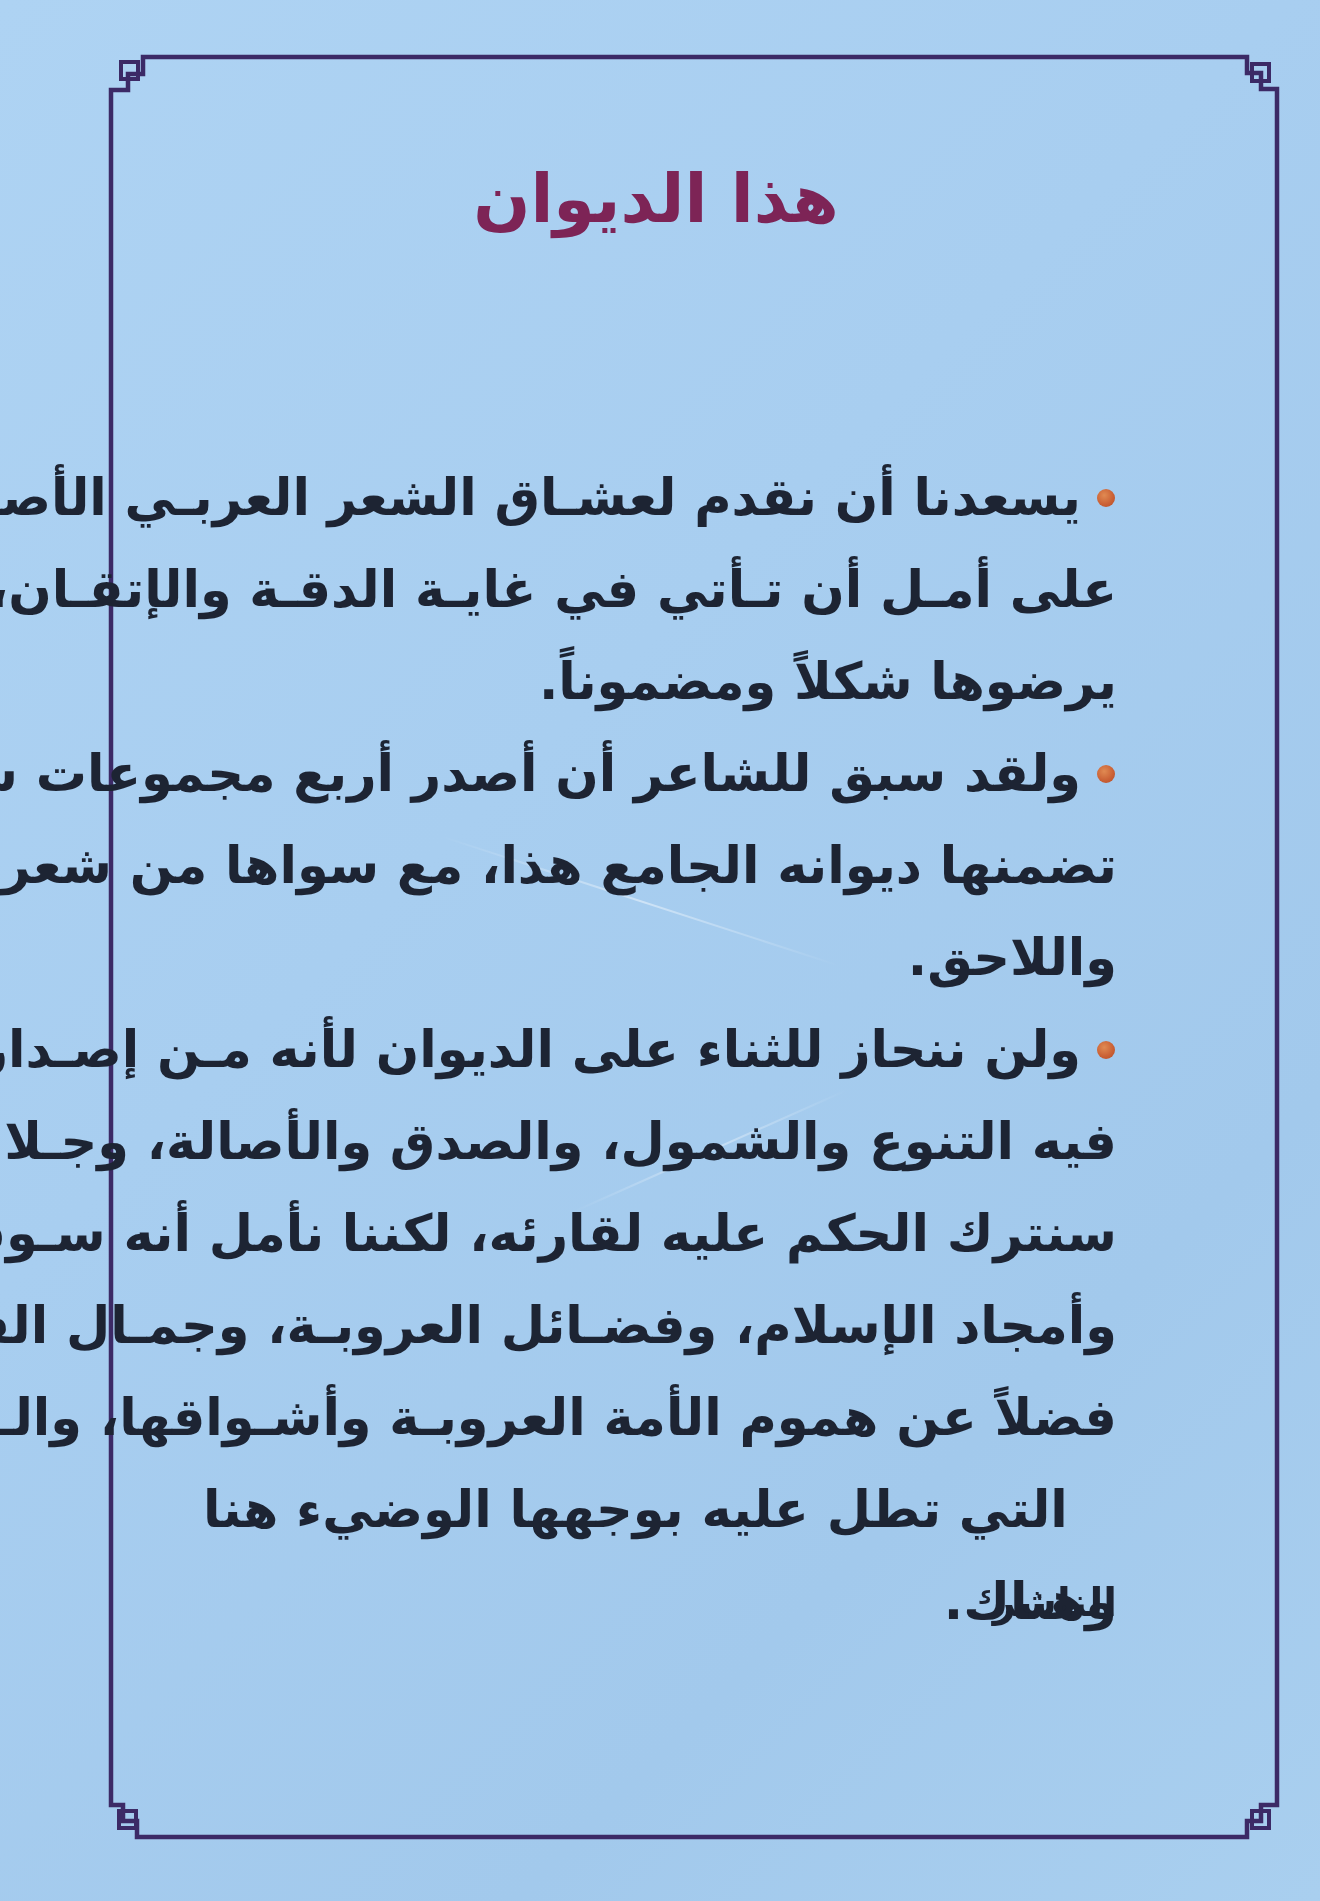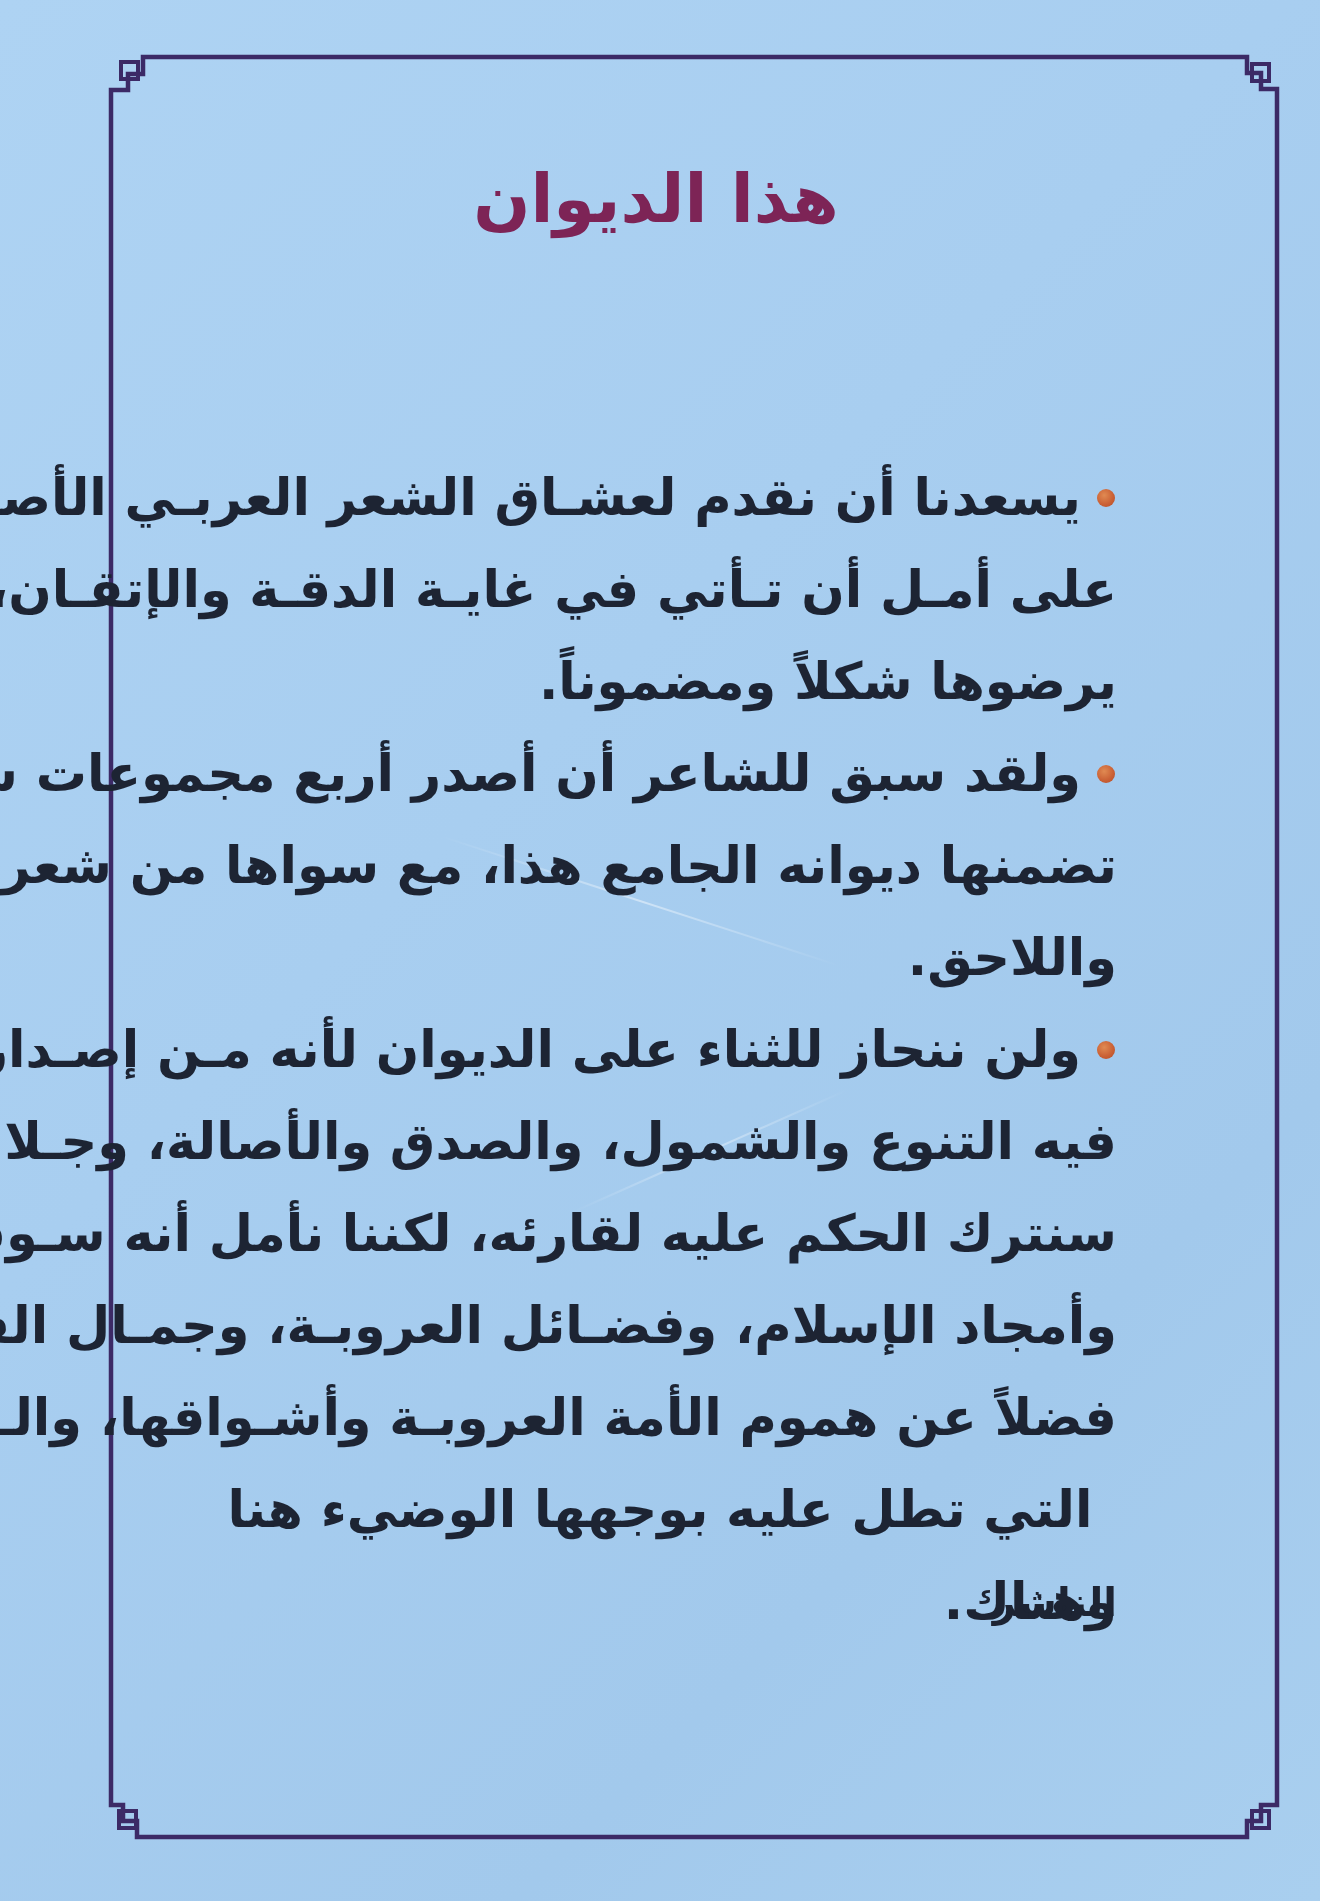--- a/index.html
+++ b/index.html
@@ -31,21 +31,21 @@
   }
   .para{position:relative;}
   .line{
     font-size:51px;font-weight:700;
     line-height:92px;height:92px;
     text-align:justify;
     text-align-last:justify;
     white-space:nowrap;
     letter-spacing:.5px;
   }
-  .line.lastline{text-align:center;text-align-last:right;white-space:normal;}
+  .line.lastline{text-align:left;text-align-last:right;white-space:normal;}
   .line.first{padding-right:36px;}
   .bullet{
     position:absolute;right:2px;top:37px;
     width:18px;height:18px;border-radius:50%;
     background:radial-gradient(circle at 40% 35%, #e08a52 0%, #cb6236 55%, #b44a27 100%);
   }
   .sig{
     font-size:40px;font-weight:700;
     line-height:92px;
     text-align:right;

